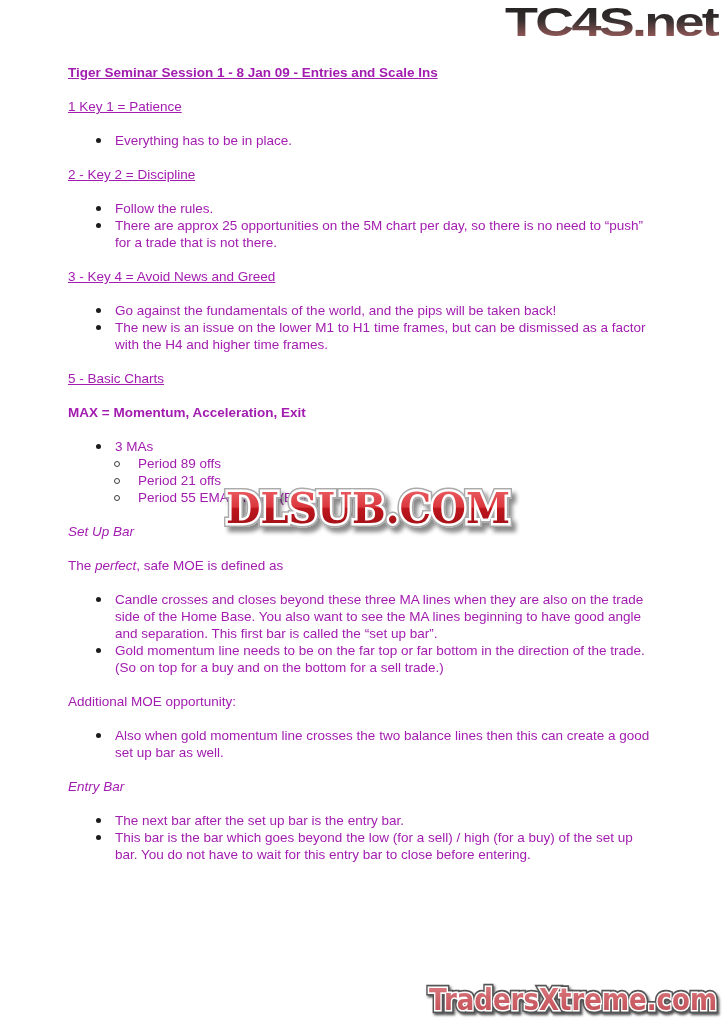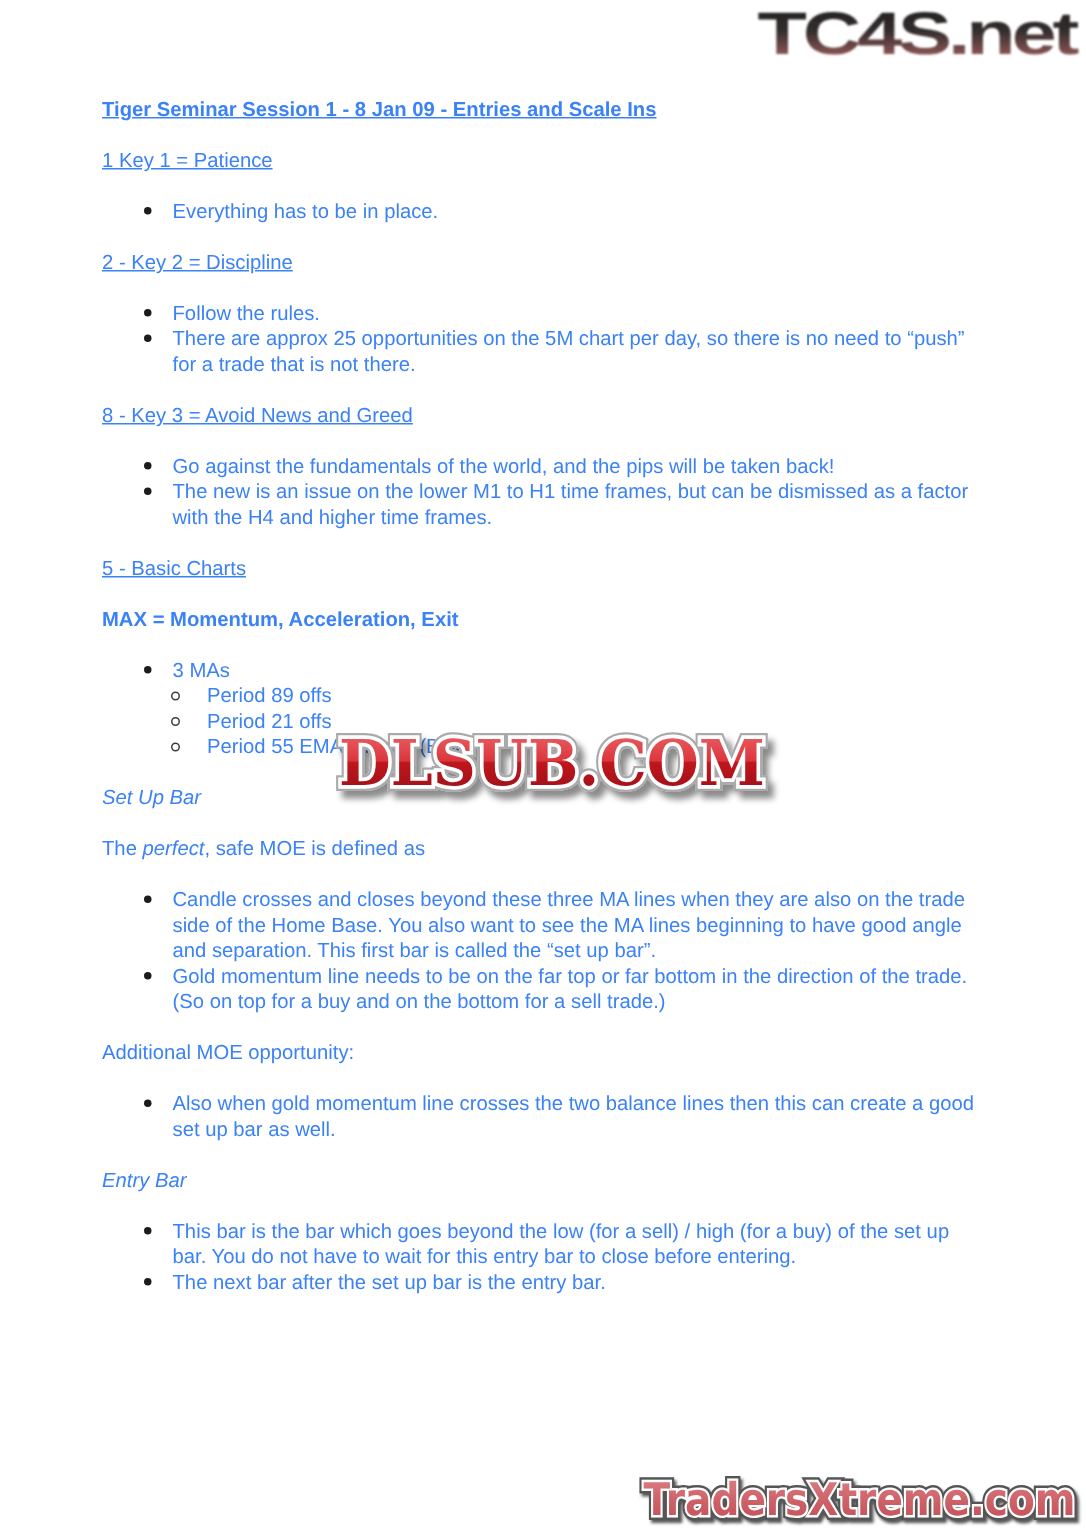--- a/index.html
+++ b/index.html
@@ -4,21 +4,21 @@
 <style>
   html,body { margin:0; padding:0; background:#e8e8e8; }
   .page {
     position:relative;
     width:724px; height:1024px;
     margin:0 auto;
     background:#ffffff;
     font-family:"Liberation Sans", sans-serif;
     font-size:13.5px;
     line-height:17px;
-    color:#3b82f6;
+    color:#a21caf;
     overflow:hidden;
   }
   .content { position:absolute; left:68px; top:64px; width:585px; }
   .blk { margin:0 0 17px 0; }
   .title { font-weight:bold; text-decoration:underline; }
   .hd { text-decoration:underline; }
   .bold { font-weight:bold; }
   .it { font-style:italic; }
   ul { list-style:none; padding:0; margin:0 0 17px 0; }
   li { position:relative; padding-left:47px; }
@@ -64,21 +64,21 @@
     <ul>
       <li class="l1">Everything has to be in place.</li>
     </ul>
 
     <p class="blk hd">2 - Key 2 = Discipline</p>
     <ul>
       <li class="l1">Follow the rules.</li>
       <li class="l1">There are approx 25 opportunities on the 5M chart per day, so there is no need to “push” for a trade that is not there.</li>
     </ul>
 
-    <p class="blk hd">8 - Key 3 = Avoid News and Greed</p>
+    <p class="blk hd">3 - Key 4 = Avoid News and Greed</p>
     <ul>
       <li class="l1">Go against the fundamentals of the world, and the pips will be taken back!</li>
       <li class="l1">The new is an issue on the lower M1 to H1  time frames, but can be dismissed as a factor with the H4 and higher time frames.</li>
     </ul>
 
     <p class="blk hd">5 - Basic Charts</p>
 
     <p class="blk bold">MAX = Momentum, Acceleration, Exit</p>
 
     <ul>
@@ -100,22 +100,22 @@
 
     <p class="blk">Additional MOE opportunity:</p>
 
     <ul>
       <li class="l1">Also when gold momentum line crosses the two balance lines then this can create a good set up bar as well.</li>
     </ul>
 
     <p class="blk it">Entry Bar</p>
 
     <ul>
+      <li class="l1">The next bar after the set up bar is the entry bar.</li>
       <li class="l1">This bar is the bar which goes beyond the low (for a sell) / high (for a buy) of the set up bar. You do not have to wait for this entry bar to close before entering.</li>
-      <li class="l1">The next bar after the set up bar is the entry bar.</li>
     </ul>
 
   </div>
 
   <svg class="wm-mid" width="312" height="64" viewBox="0 0 312 64">
     <defs>
       <linearGradient id="gMid" x1="0" y1="0" x2="0" y2="1">
         <stop offset="0" stop-color="#ee686c"></stop>
         <stop offset="0.47" stop-color="#da373d"></stop>
         <stop offset="0.5" stop-color="#bf161d"></stop>

